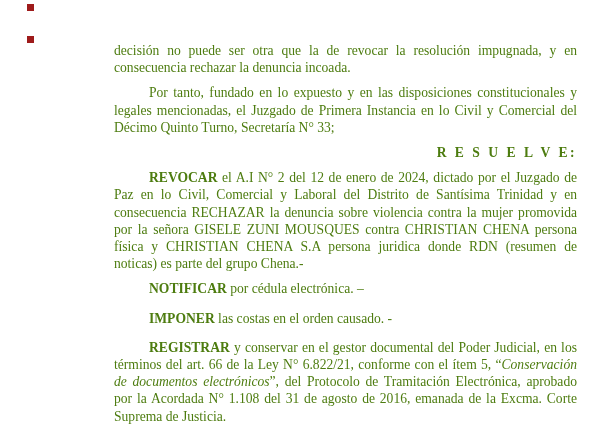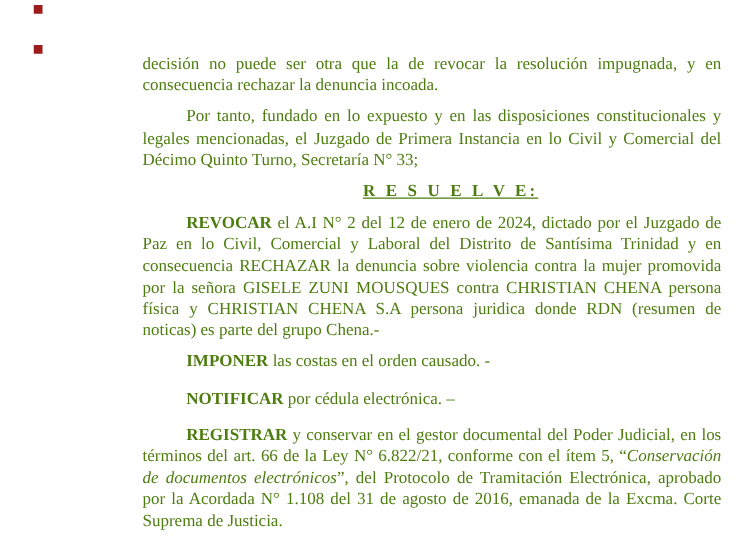--- a/index.html
+++ b/index.html
@@ -15,22 +15,22 @@
     position:absolute; left:80px; top:42px; width:463px;
     color:#4d7c0f; font-size:13.6px; line-height:17.2px;
     text-align:justify;
     margin-left:34px;
   }
   .para { margin:0 0 8px 0; text-indent:35px; }
   .para.noindent { text-indent:0; }
   .para.clause { margin-bottom:12px; }
   .para.last { margin-bottom:0; }
   .heading {
-    margin:0 0 8px 0; text-align:center; text-indent:30px;
-    font-weight:bold; letter-spacing:2.5px;text-decoration:underline;
+    margin:0 0 8px 0; text-align:right; text-indent:30px;
+    font-weight:bold; letter-spacing:2.5px;
   }
   .lead { font-weight:bold; }
   .ital { font-style:italic; }
 </style>
 </head>
 <body>
 
 <div class="page">
 
   <div class="marker marker-top"></div>
@@ -39,20 +39,20 @@
   <div class="doc-body">
 
     <p class="para noindent"><span>decisión no puede ser otra que la de revocar la resolución impugnada, y en consecuencia rechazar la denuncia incoada.</span></p>
 
     <p class="para"><span>Por tanto, fundado en lo expuesto y en las disposiciones constitucionales y legales mencionadas, el Juzgado de Primera Instancia en lo Civil y Comercial del Décimo Quinto Turno, Secretaría N° 33;</span></p>
 
     <p class="heading"><span>R E S U E L V E:</span></p>
 
     <p class="para"><span class="lead">REVOCAR</span><span> el A.I N° 2 del 12 de enero de 2024, dictado por el Juzgado de Paz en lo Civil, Comercial y Laboral del Distrito de Santísima Trinidad y en consecuencia RECHAZAR la denuncia sobre violencia contra la mujer promovida por la señora GISELE ZUNI MOUSQUES contra CHRISTIAN CHENA persona física y CHRISTIAN CHENA S.A persona juridica donde RDN (resumen de noticas) es parte del grupo Chena.-</span></p>
 
+    <p class="para clause"><span class="lead">NOTIFICAR</span><span> por cédula electrónica. –</span></p>
+
     <p class="para clause"><span class="lead">IMPONER</span><span> las costas en el orden causado. -</span></p>
-
-    <p class="para clause"><span class="lead">NOTIFICAR</span><span> por cédula electrónica. –</span></p>
 
     <p class="para last"><span class="lead">REGISTRAR</span><span> y conservar en el gestor documental del Poder Judicial, en los términos del art. 66 de la Ley N° 6.822/21, conforme con el ítem 5, “</span><span class="ital">Conservación de documentos electrónicos</span><span>”, del Protocolo de Tramitación Electrónica, aprobado por la Acordada N° 1.108 del 31 de agosto de 2016, emanada de la Excma. Corte Suprema de Justicia.</span></p>
 
   </div>
 </div>
 
 </body></html>

